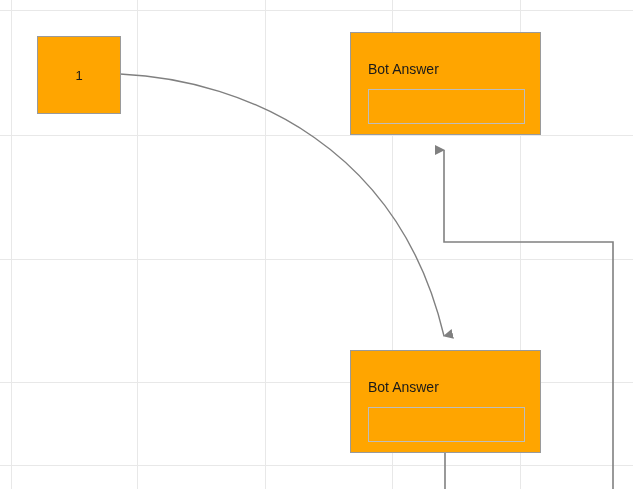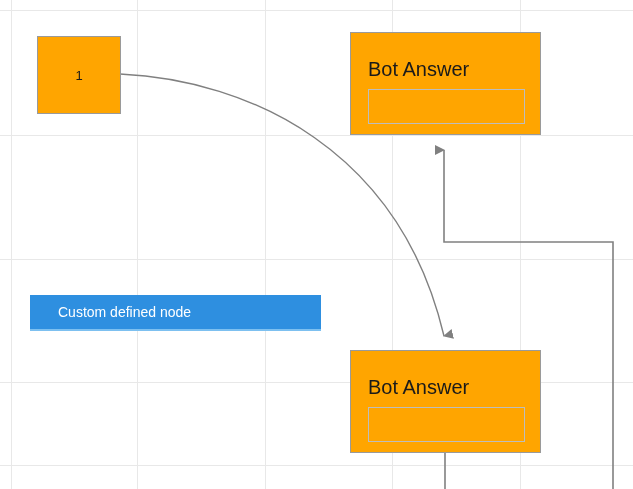--- a/index.html
+++ b/index.html
@@ -70,21 +70,21 @@
   .node-bot {
     width: 191px;
     height: 103px;
   }
   .node-bot-1 { left: 350px; top: 32px; }
   .node-bot-2 { left: 350px; top: 350px; }
   .node-title {
     position: absolute;
     left: 17px;
     top: 28px;
-    font-size: 20px;
+    font-size: 14px;
     color: #1a1a1a;
     line-height: 16px;
     white-space: nowrap;
     font-family: "Liberation Sans", sans-serif;
     text-align: right;
   }
   .node-slot {
     position: absolute;
     left: 17px;
     top: 56px;
@@ -158,18 +158,14 @@
   <div class="node node-bot node-bot-1">
     <div class="node-title">Bot Answer</div>
     <div class="node-slot"></div>
   </div>
 
   <div class="node node-bot node-bot-2">
     <div class="node-title">Bot Answer</div>
     <div class="node-slot"></div>
   </div>
 
-  <div class="palette-item">
-    <span class="palette-label">Custom defined node</span>
-
-  </div>
 
 </div>
 
 </body></html>

